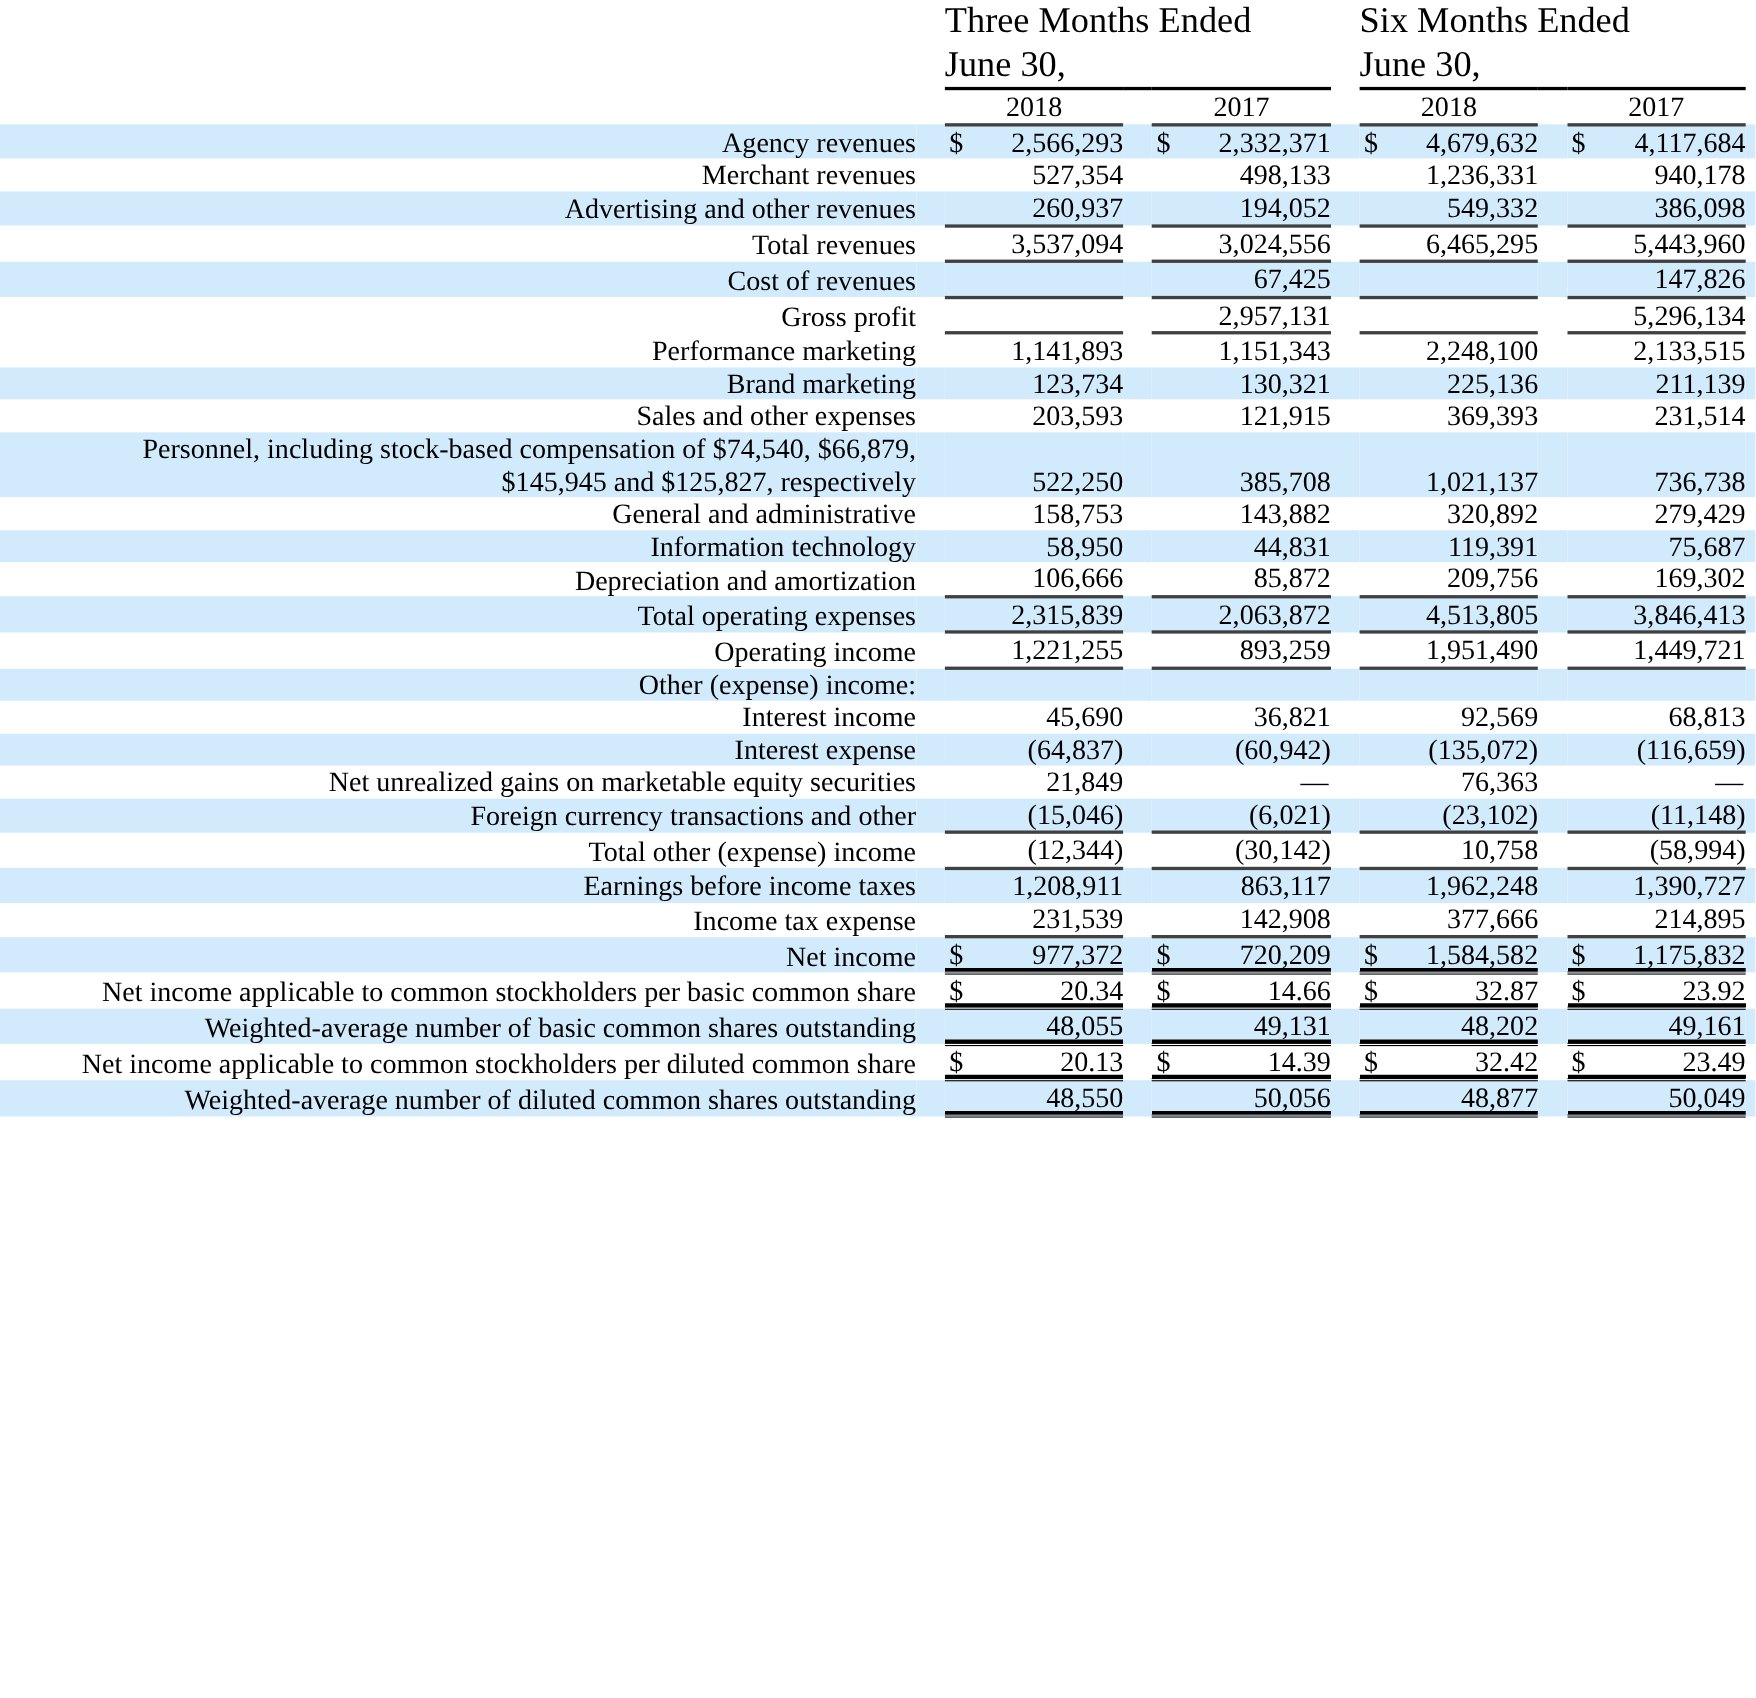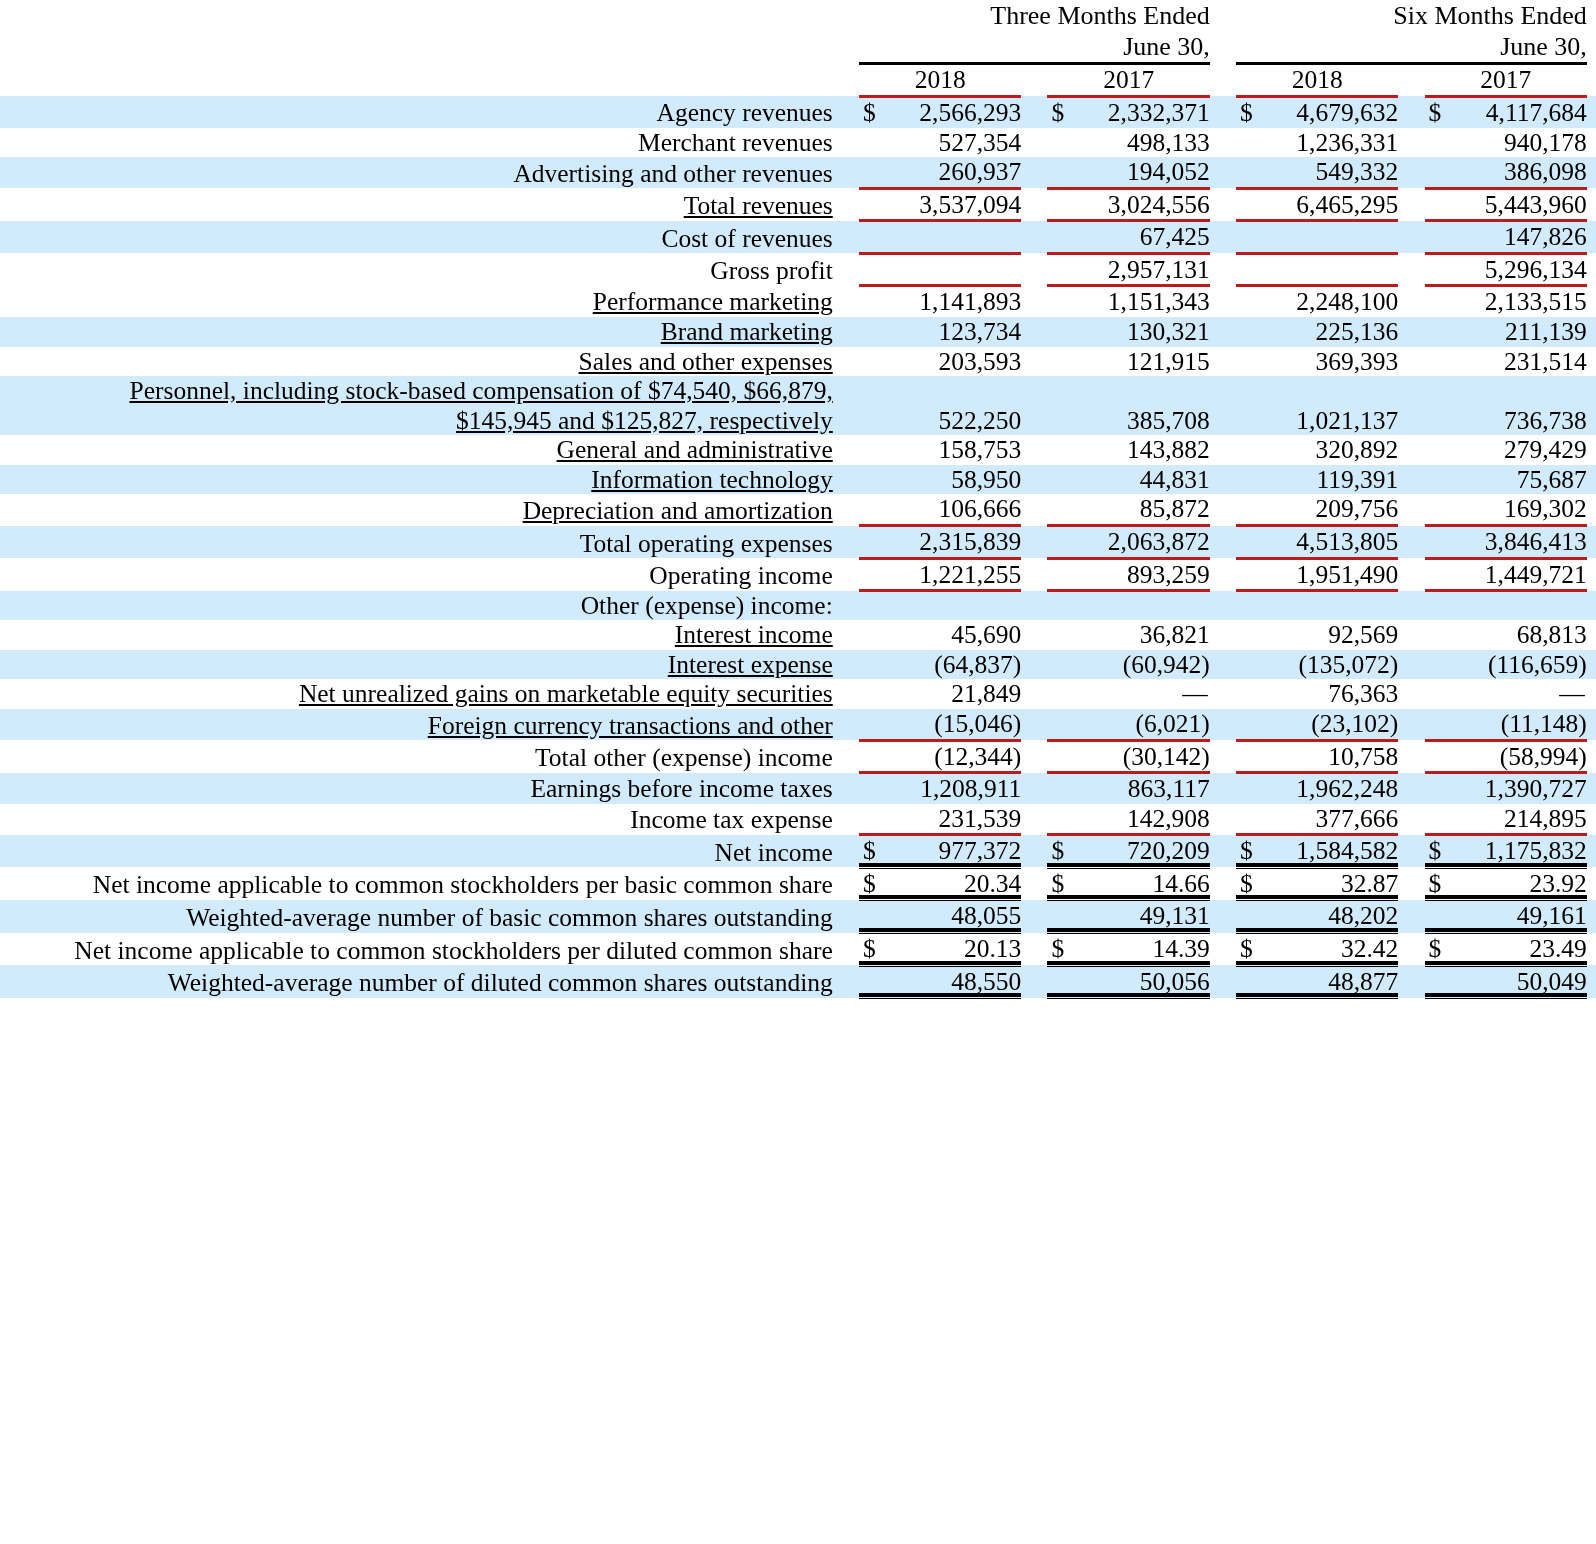--- a/index.html
+++ b/index.html
@@ -44,21 +44,21 @@
     margin: 0;
     vertical-align: bottom;
     font-weight: normal;
   }
 
   td.label {
     text-align: right;
     padding: 6px 4px 6px 18px;
     white-space: normal;
   }
-  td.label.ind1 { padding-left: 52px; text-decoration: underline; }
+  td.label.ind1 { padding-left: 52px; }
   td.label.ind2 { padding-left: 84px; }
 
   td.val {
     text-align: right;
     padding: 6px 4px 6px 2px;
     white-space: nowrap;
   }
   td.gap { padding: 0; }
   td.pad { padding: 0; }
 
@@ -70,34 +70,34 @@
   td.val .dash {
     display: inline-block;
     padding-right: 2px;
   }
 
   
   tr.shade > td { background: #d2ebfc; }
 
   
   .rt  { border-top: 3px solid #000; }
-  .rb  { border-bottom: 3px solid #b91c1c; }
+  .rb  { border-bottom: 3px solid #404040; }
   .rbb {
     border-bottom: 3px double #000;
     box-shadow: inset 0 -9px 0 -6px #000;
   }
 
   
   thead td {
     vertical-align: bottom;
   }
   td.grouphdr {
-    text-align: right;
+    text-align: left;
     font-weight: bold;
-    font-size: 26px;
+    font-size: 33px;
     line-height: 1.2;
     padding: 8px 0 6px 0;
   }
   td.yearhdr {
     text-align: center;
     font-weight: bold;
     font-size: 25.5px;
     padding: 8px 0 7px 0;
   }
   tr.grouprule td { height: 0; line-height: 0; font-size: 0; }

